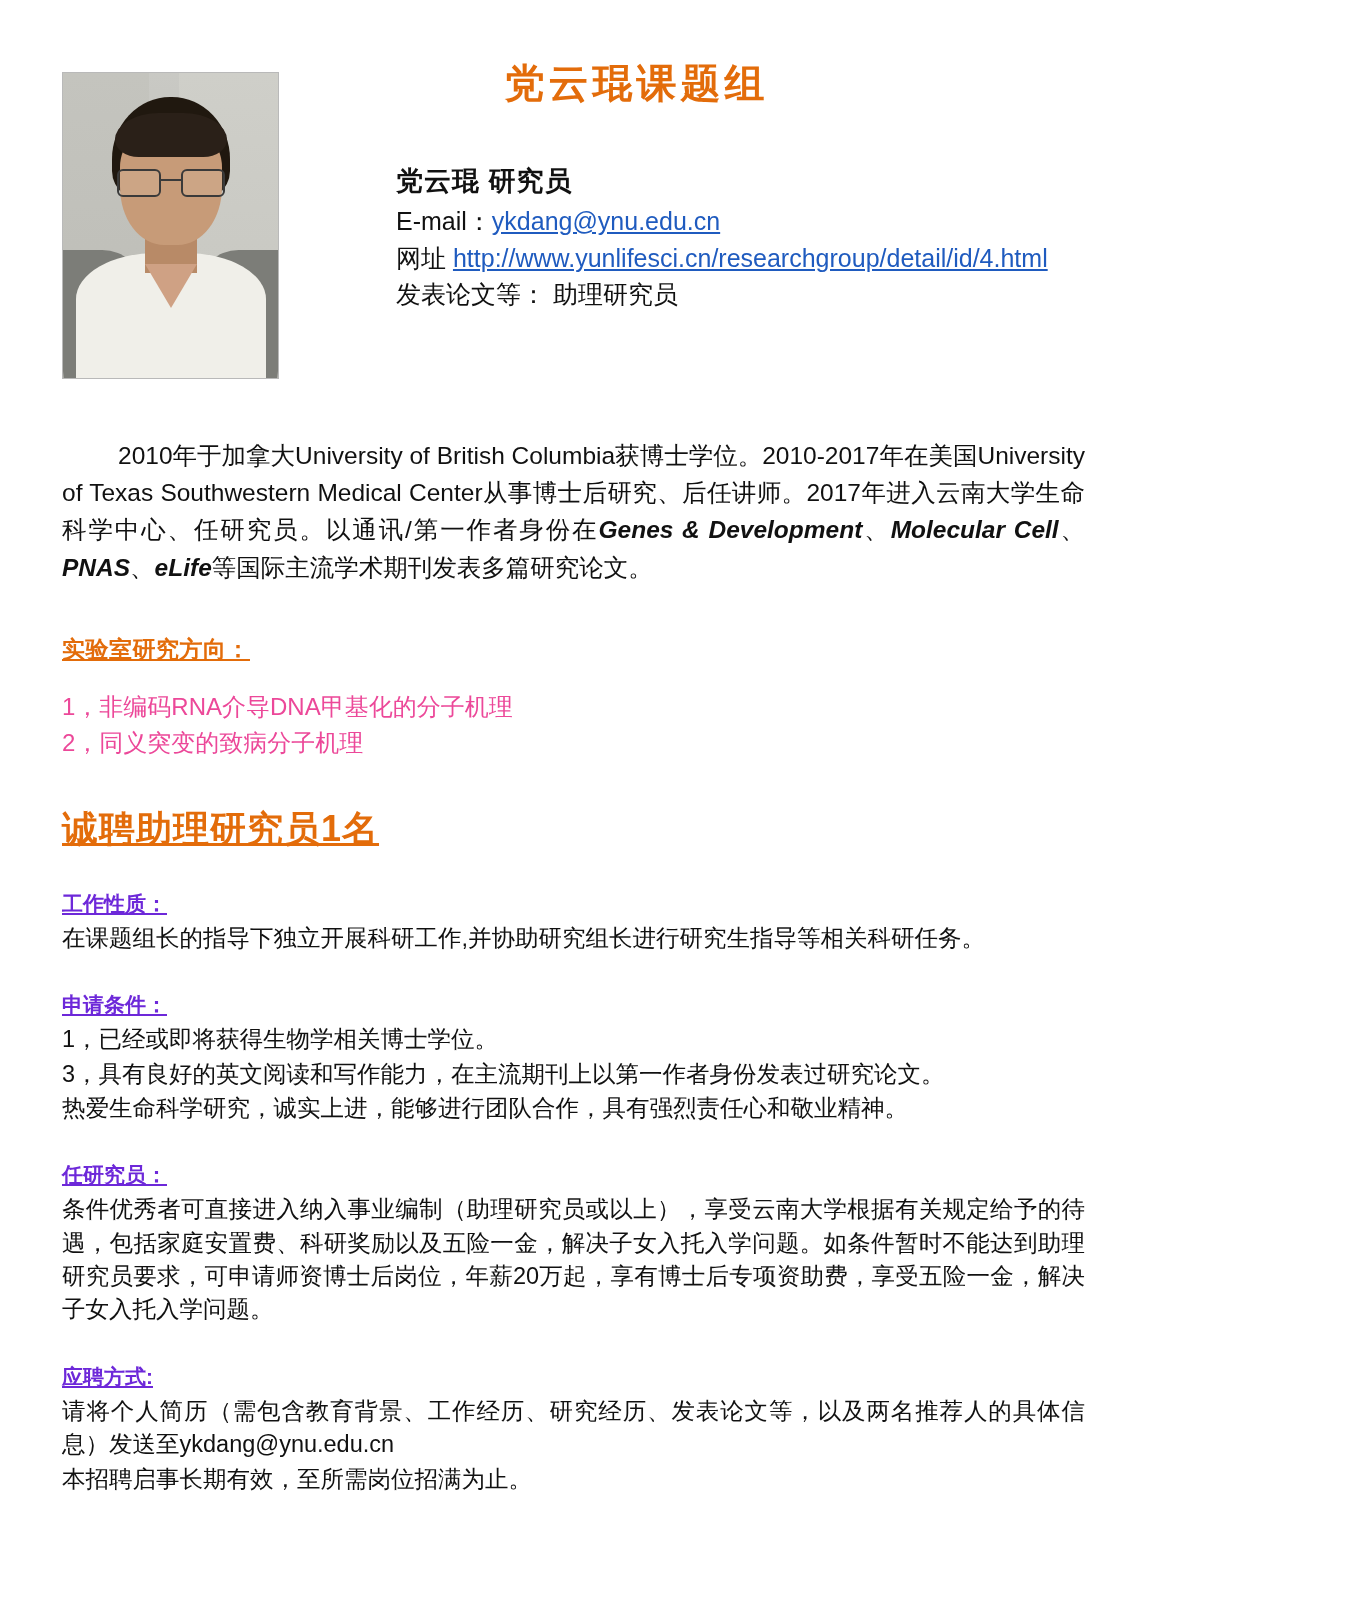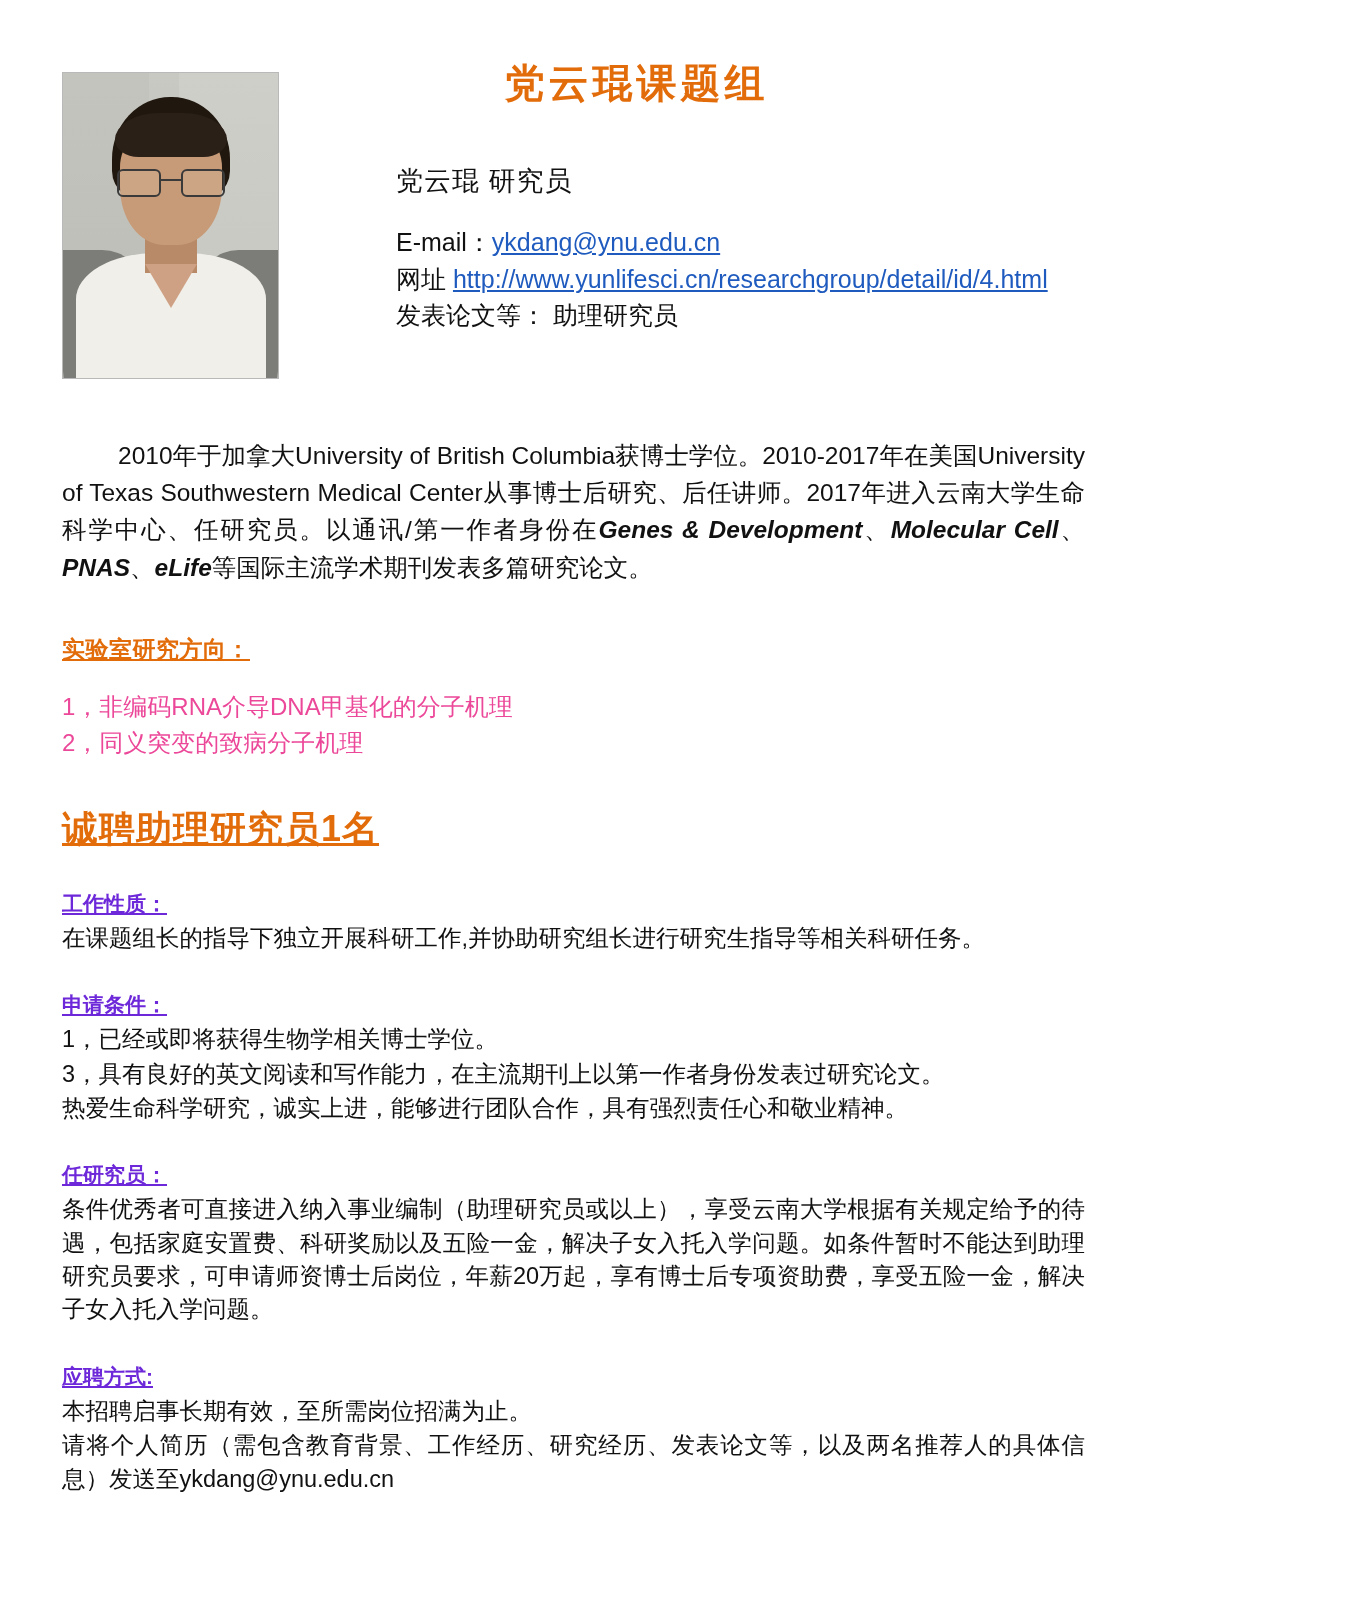--- a/index.html
+++ b/index.html
@@ -154,24 +154,24 @@
     text-align: center;
     margin: 16px 0 0 0;
     padding-right: 120px;
   }
   .info-block {
     margin-top: 52px;
     padding-left: 88px;
   }
   .info-name {
     font-size: 27px;
-    font-weight: normal;
+    font-weight: bold;
     color: #111111;
     letter-spacing: 1px;
-    margin-bottom: 25px;
+    margin-bottom: 4px;
   }
   .info-line {
     font-size: 25px;
     color: #111111;
     line-height: 1.46;
     white-space: nowrap;
   }
   .link {
     color: #1f5bbf;
   }
@@ -296,16 +296,16 @@
 
   <div class="sub-heading">申请条件：</div>
   <p class="para">1，已经或即将获得生物学相关博士学位。</p>
   <p class="para">3，具有良好的英文阅读和写作能力，在主流期刊上以第一作者身份发表过研究论文。</p>
   <p class="para">热爱生命科学研究，诚实上进，能够进行团队合作，具有强烈责任心和敬业精神。</p>
 
   <div class="sub-heading">任研究员：</div>
   <p class="para">条件优秀者可直接进入纳入事业编制（助理研究员或以上），享受云南大学根据有关规定给予的待遇，包括家庭安置费、科研奖励以及五险一金，解决子女入托入学问题。如条件暂时不能达到助理研究员要求，可申请师资博士后岗位，年薪20万起，享有博士后专项资助费，享受五险一金，解决子女入托入学问题。</p>
 
   <div class="sub-heading">应聘方式:</div>
+  <p class="para">请将个人简历（需包含教育背景、工作经历、研究经历、发表论文等，以及两名推荐人的具体信息）发送至ykdang@ynu.edu.cn</p>
   <p class="para">本招聘启事长期有效，至所需岗位招满为止。</p>
-  <p class="para">请将个人简历（需包含教育背景、工作经历、研究经历、发表论文等，以及两名推荐人的具体信息）发送至ykdang@ynu.edu.cn</p>
 
 </div>
 
 </body></html>

